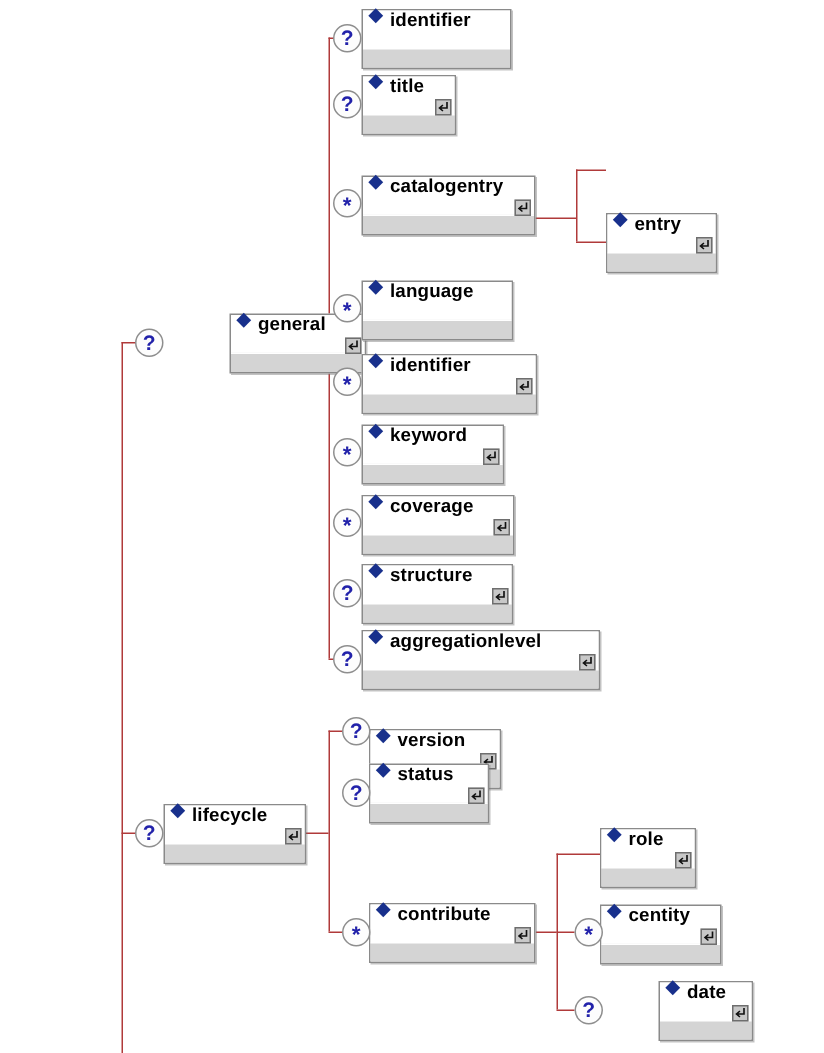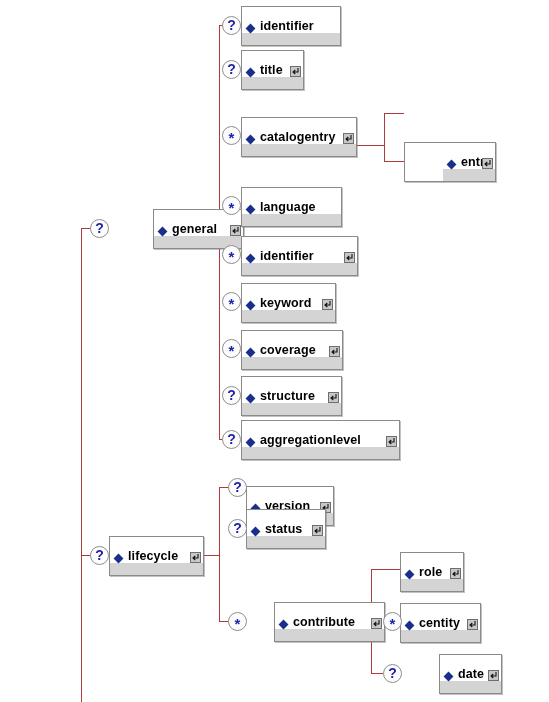--- a/index.html
+++ b/index.html
@@ -32,21 +32,21 @@
     box-sizing: border-box;
     border: 1px solid #8a8a8a;
     background: #ffffff;
     box-shadow: 1px 1px 0 rgba(120,120,120,0.45);
   }
   .node .upper {
     position: relative;
     height: 25px;
     background: #ffffff;
     display: flex;
-    align-items: flex-end;
+    align-items: flex-start;
     padding-left: 5px;
     white-space: nowrap;
   }
   .node .lower {
     height: 12px;
     background: #d4d4d4;
     border-top: 1px solid #ffffff;
   }
   .node .diamond {
     display: inline-block;
@@ -180,21 +180,21 @@
       <span class="expander">
         <svg width="9" height="9" viewBox="0 0 9 9">
             <path d="M7 1 L7 5 L2.5 5 M4.3 3 L2 5 L4.3 7" stroke="#111" fill="none" stroke-width="1.1"></path>
           </svg>
       </span>
     </div>
     <div class="lower"></div>
   </div>
 
 
-  <div class="node" style="left:404px; top:142px; width:92px;padding-left:38px;">
+  <div class="node" style="left:404px; top:142px; width:74px;">
     <div class="upper">
       <span class="diamond"></span>
       <span class="label">entry</span>
       <span class="expander">
         <svg width="9" height="9" viewBox="0 0 9 9">
             <path d="M7 1 L7 5 L2.5 5 M4.3 3 L2 5 L4.3 7" stroke="#111" fill="none" stroke-width="1.1"></path>
           </svg>
       </span>
     </div>
     <div class="lower"></div>
@@ -315,21 +315,21 @@
       <span class="expander">
         <svg width="9" height="9" viewBox="0 0 9 9">
             <path d="M7 1 L7 5 L2.5 5 M4.3 3 L2 5 L4.3 7" stroke="#111" fill="none" stroke-width="1.1"></path>
           </svg>
       </span>
     </div>
     <div class="lower"></div>
   </div>
 
   <div class="occ star" style="left:228px; top:612px;">*</div>
-  <div class="node" style="left:246px; top:602px; width:111px;margin-left:28px;">
+  <div class="node" style="left:246px; top:602px; width:111px;">
     <div class="upper">
       <span class="diamond"></span>
       <span class="label">contribute</span>
       <span class="expander">
         <svg width="9" height="9" viewBox="0 0 9 9">
             <path d="M7 1 L7 5 L2.5 5 M4.3 3 L2 5 L4.3 7" stroke="#111" fill="none" stroke-width="1.1"></path>
           </svg>
       </span>
     </div>
     <div class="lower"></div>

